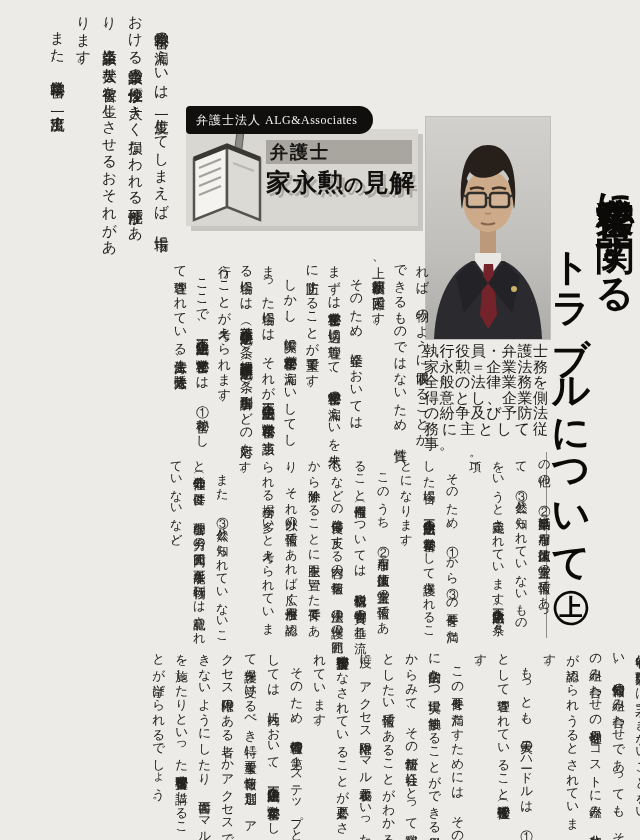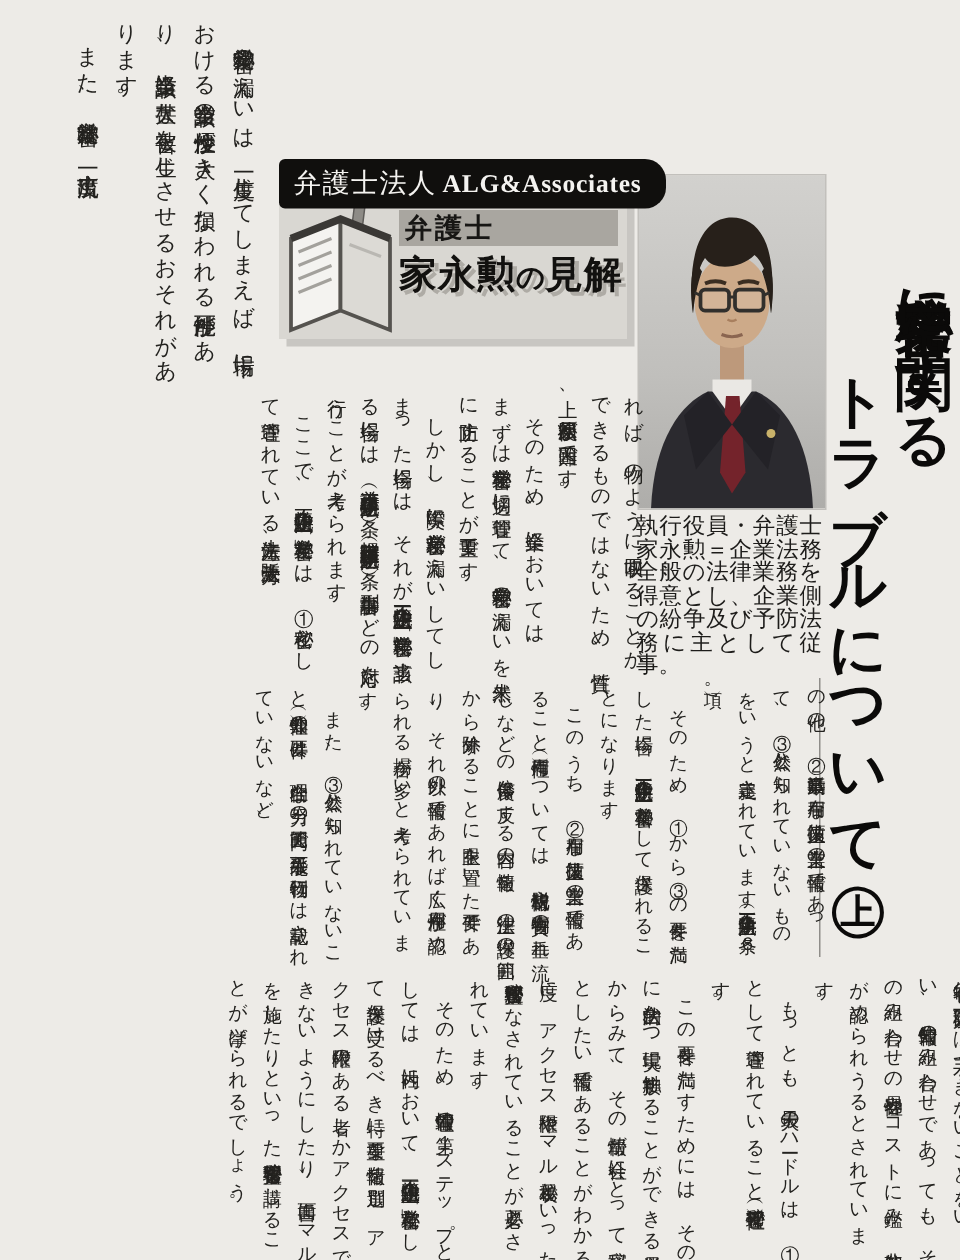--- a/index.html
+++ b/index.html
@@ -39,22 +39,22 @@
 
   
   #firm-badge{
     position:absolute;left:186px;top:106px;z-index:3;
     background:#100f0d;color:#f4f3f0;
     border-radius:4px 14px 14px 4px;
     padding:4px 16px 5px 10px;
     font-family:"Liberation Serif", serif;
     white-space:nowrap;
   }
-  #firm-badge .prefix{font-size:18px;letter-spacing:1px;text-align:center;}
-  #firm-badge .name{font-size:17px;font-weight:bold;letter-spacing:0.5px;text-align:center;}
+  #firm-badge .prefix{font-size:12px;letter-spacing:1px;text-align:center;}
+  #firm-badge .name{font-size:12px;font-weight:normal;letter-spacing:0.5px;text-align:center;}
   #logo-box{
     position:absolute;left:186px;top:129px;width:232px;height:97px;z-index:2;
     background:#d9d7d2;
     box-shadow:5px 5px 0 rgba(90,88,84,0.25);
   }
   #book-icon{position:absolute;left:2px;top:2px;}
   #lawyer-bar{
     position:absolute;left:80px;top:11px;right:6px;height:24px;
     background:#a9a6a0;
     display:flex;align-items:flex-end;

